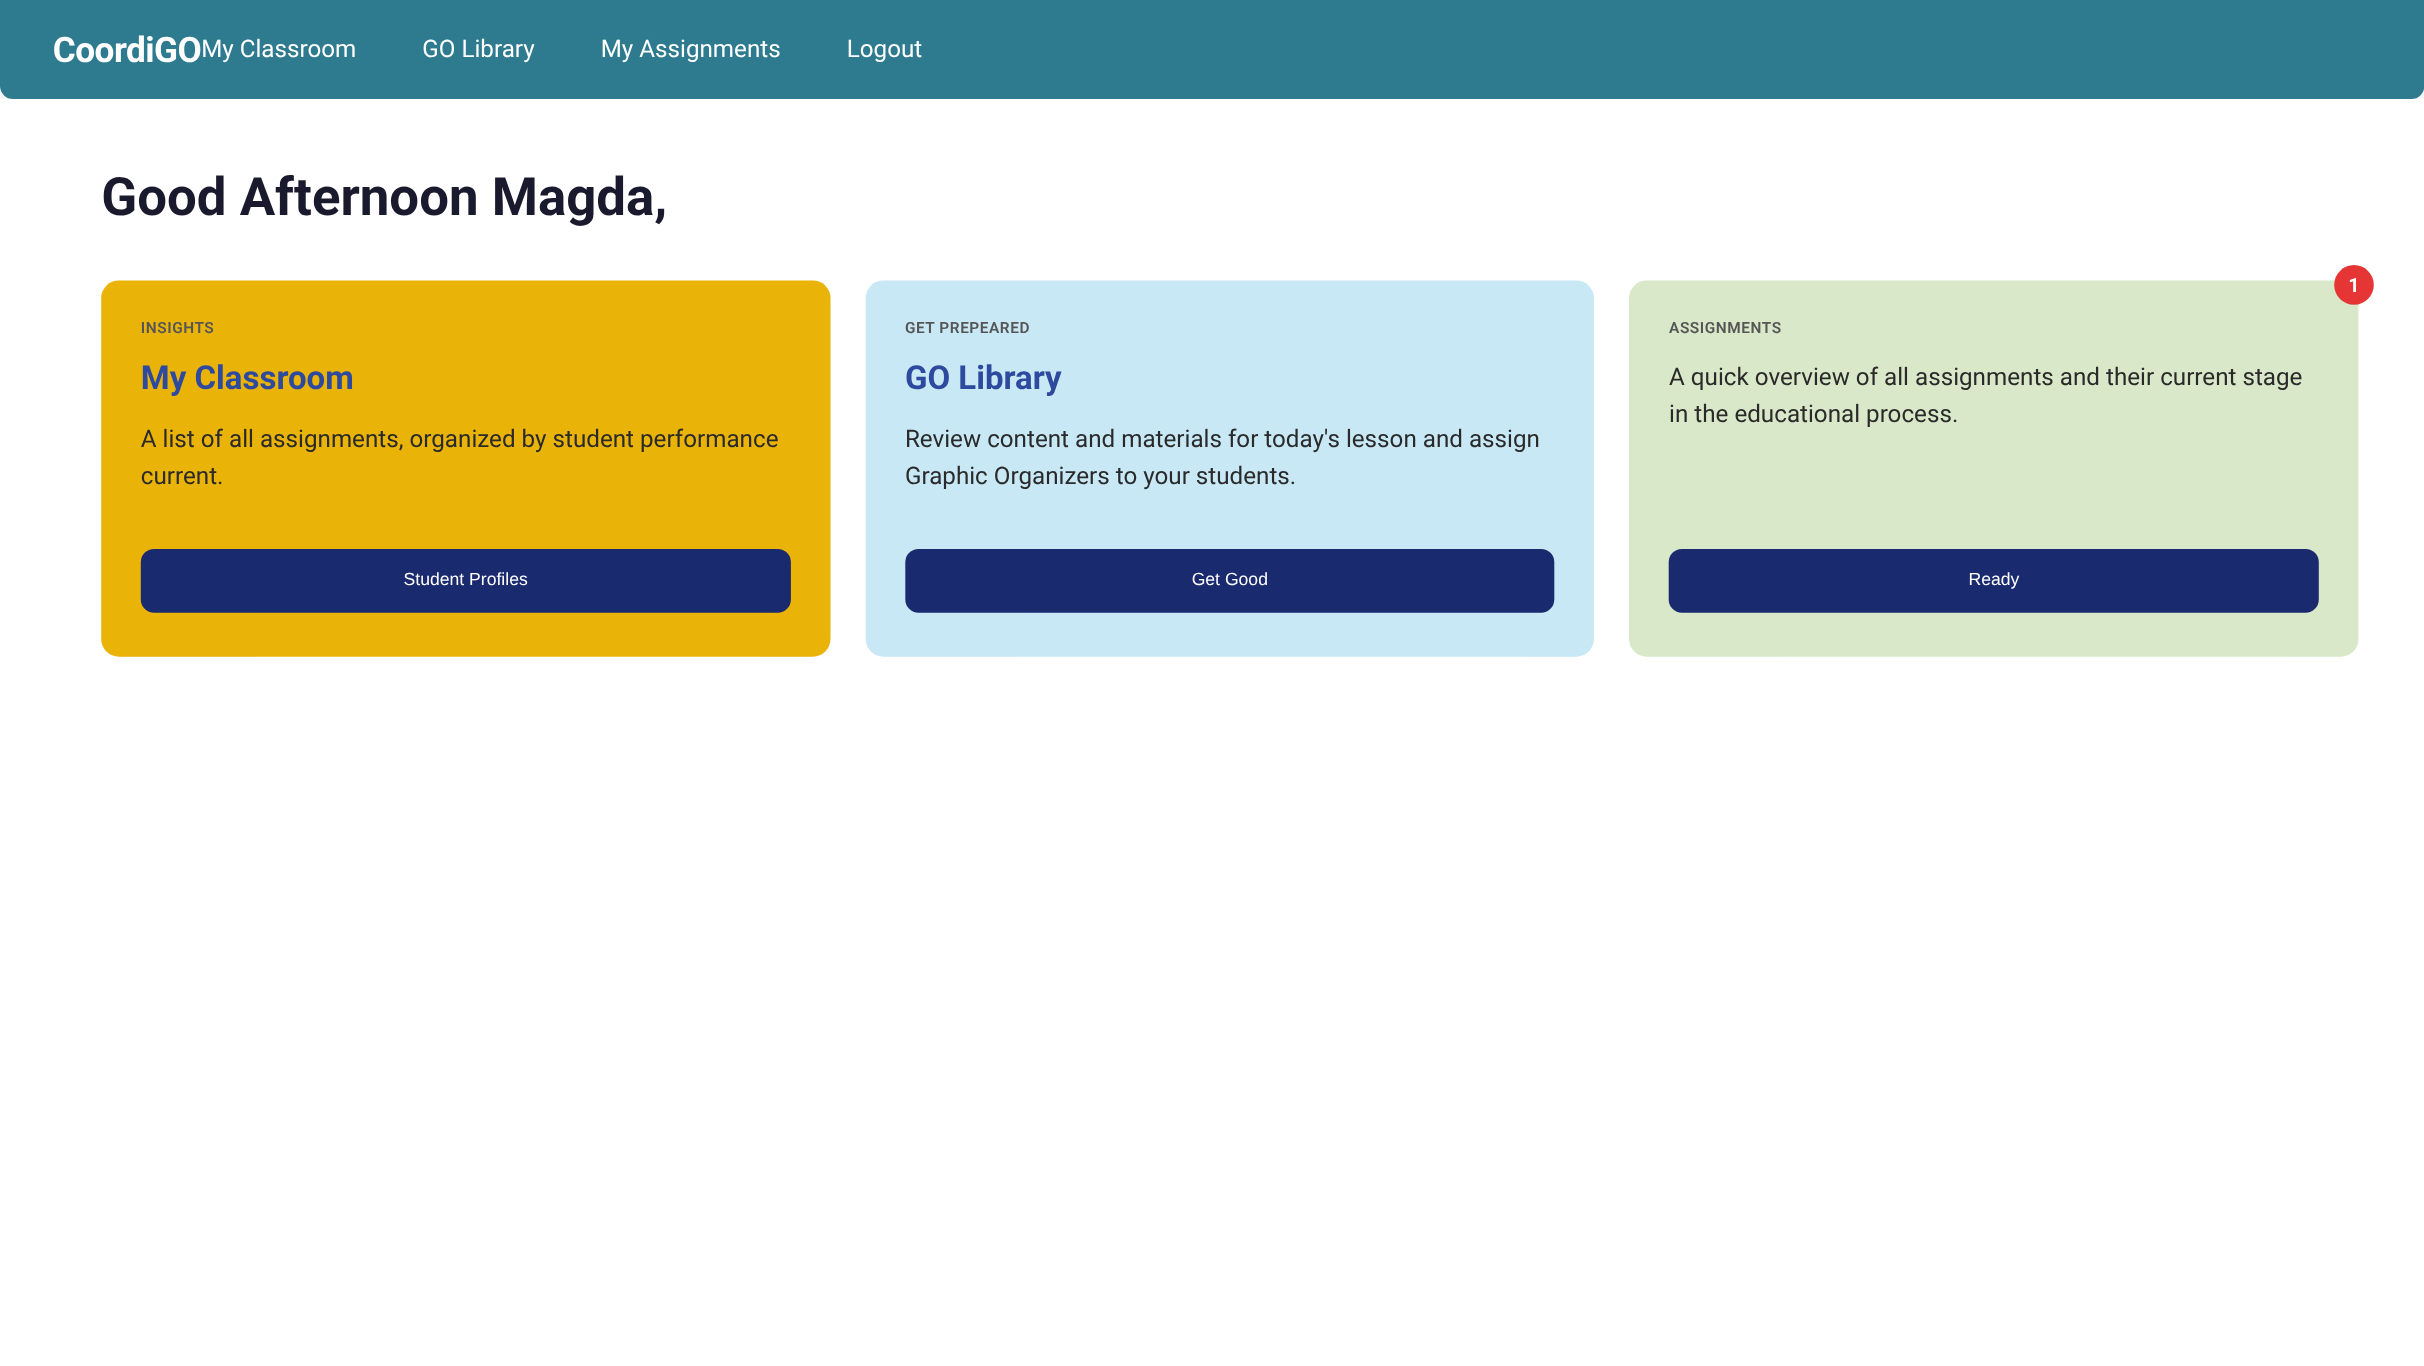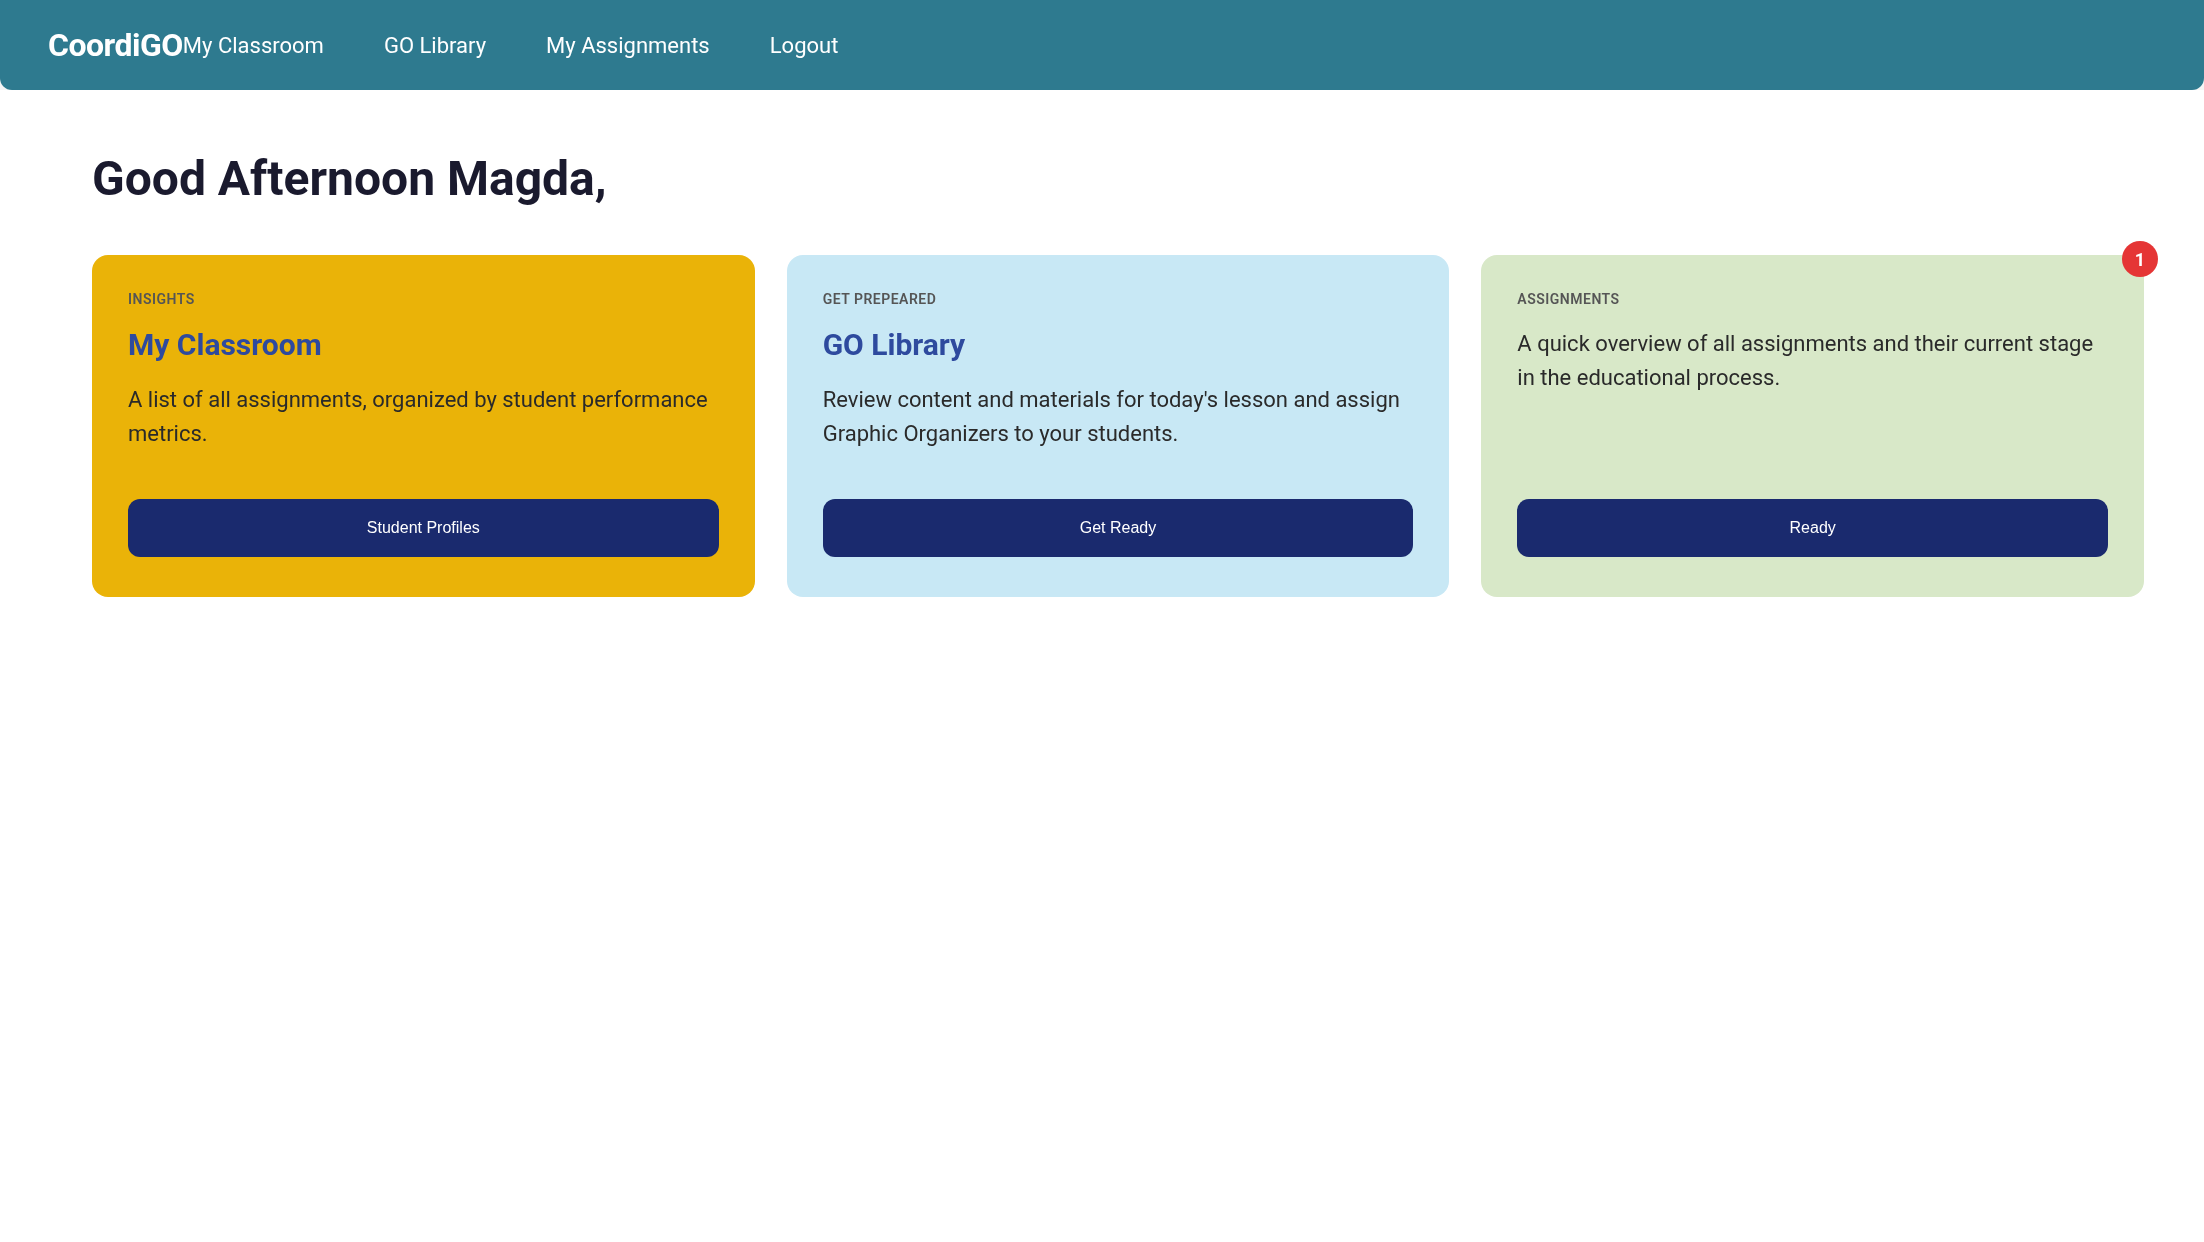--- a/index.html
+++ b/index.html
@@ -150,29 +150,29 @@
 </header>
 
 <main>
   <h1 class="greeting">Good Afternoon Magda,</h1>
 
   <div class="cards-container">
 
     <div class="card card-insights">
       <span class="card-category">INSIGHTS</span>
       <h2 class="card-title">My Classroom</h2>
-      <p class="card-description">A list of all assignments, organized by student performance metrics.</p>
+      <p class="card-description">A list of all assignments, organized by student performance current.</p>
       <button class="card-button">Student Profiles</button>
     </div>
 
     <div class="card card-get-prepared">
       <span class="card-category">GET PREPEARED</span>
       <h2 class="card-title">GO Library</h2>
       <p class="card-description">Review content and materials for today's lesson and assign Graphic Organizers to your students.</p>
-      <button class="card-button">Get Ready</button>
+      <button class="card-button">Get Good</button>
     </div>
 
     <div class="card card-assignments" style="position:relative;">
       <div class="notification-badge">1</div>
       <span class="card-category">ASSIGNMENTS</span>
       <p class="card-description">A quick overview of all assignments and their current stage in the educational process.</p>
       <button class="card-button">Ready</button>
     </div>
 
   </div>

